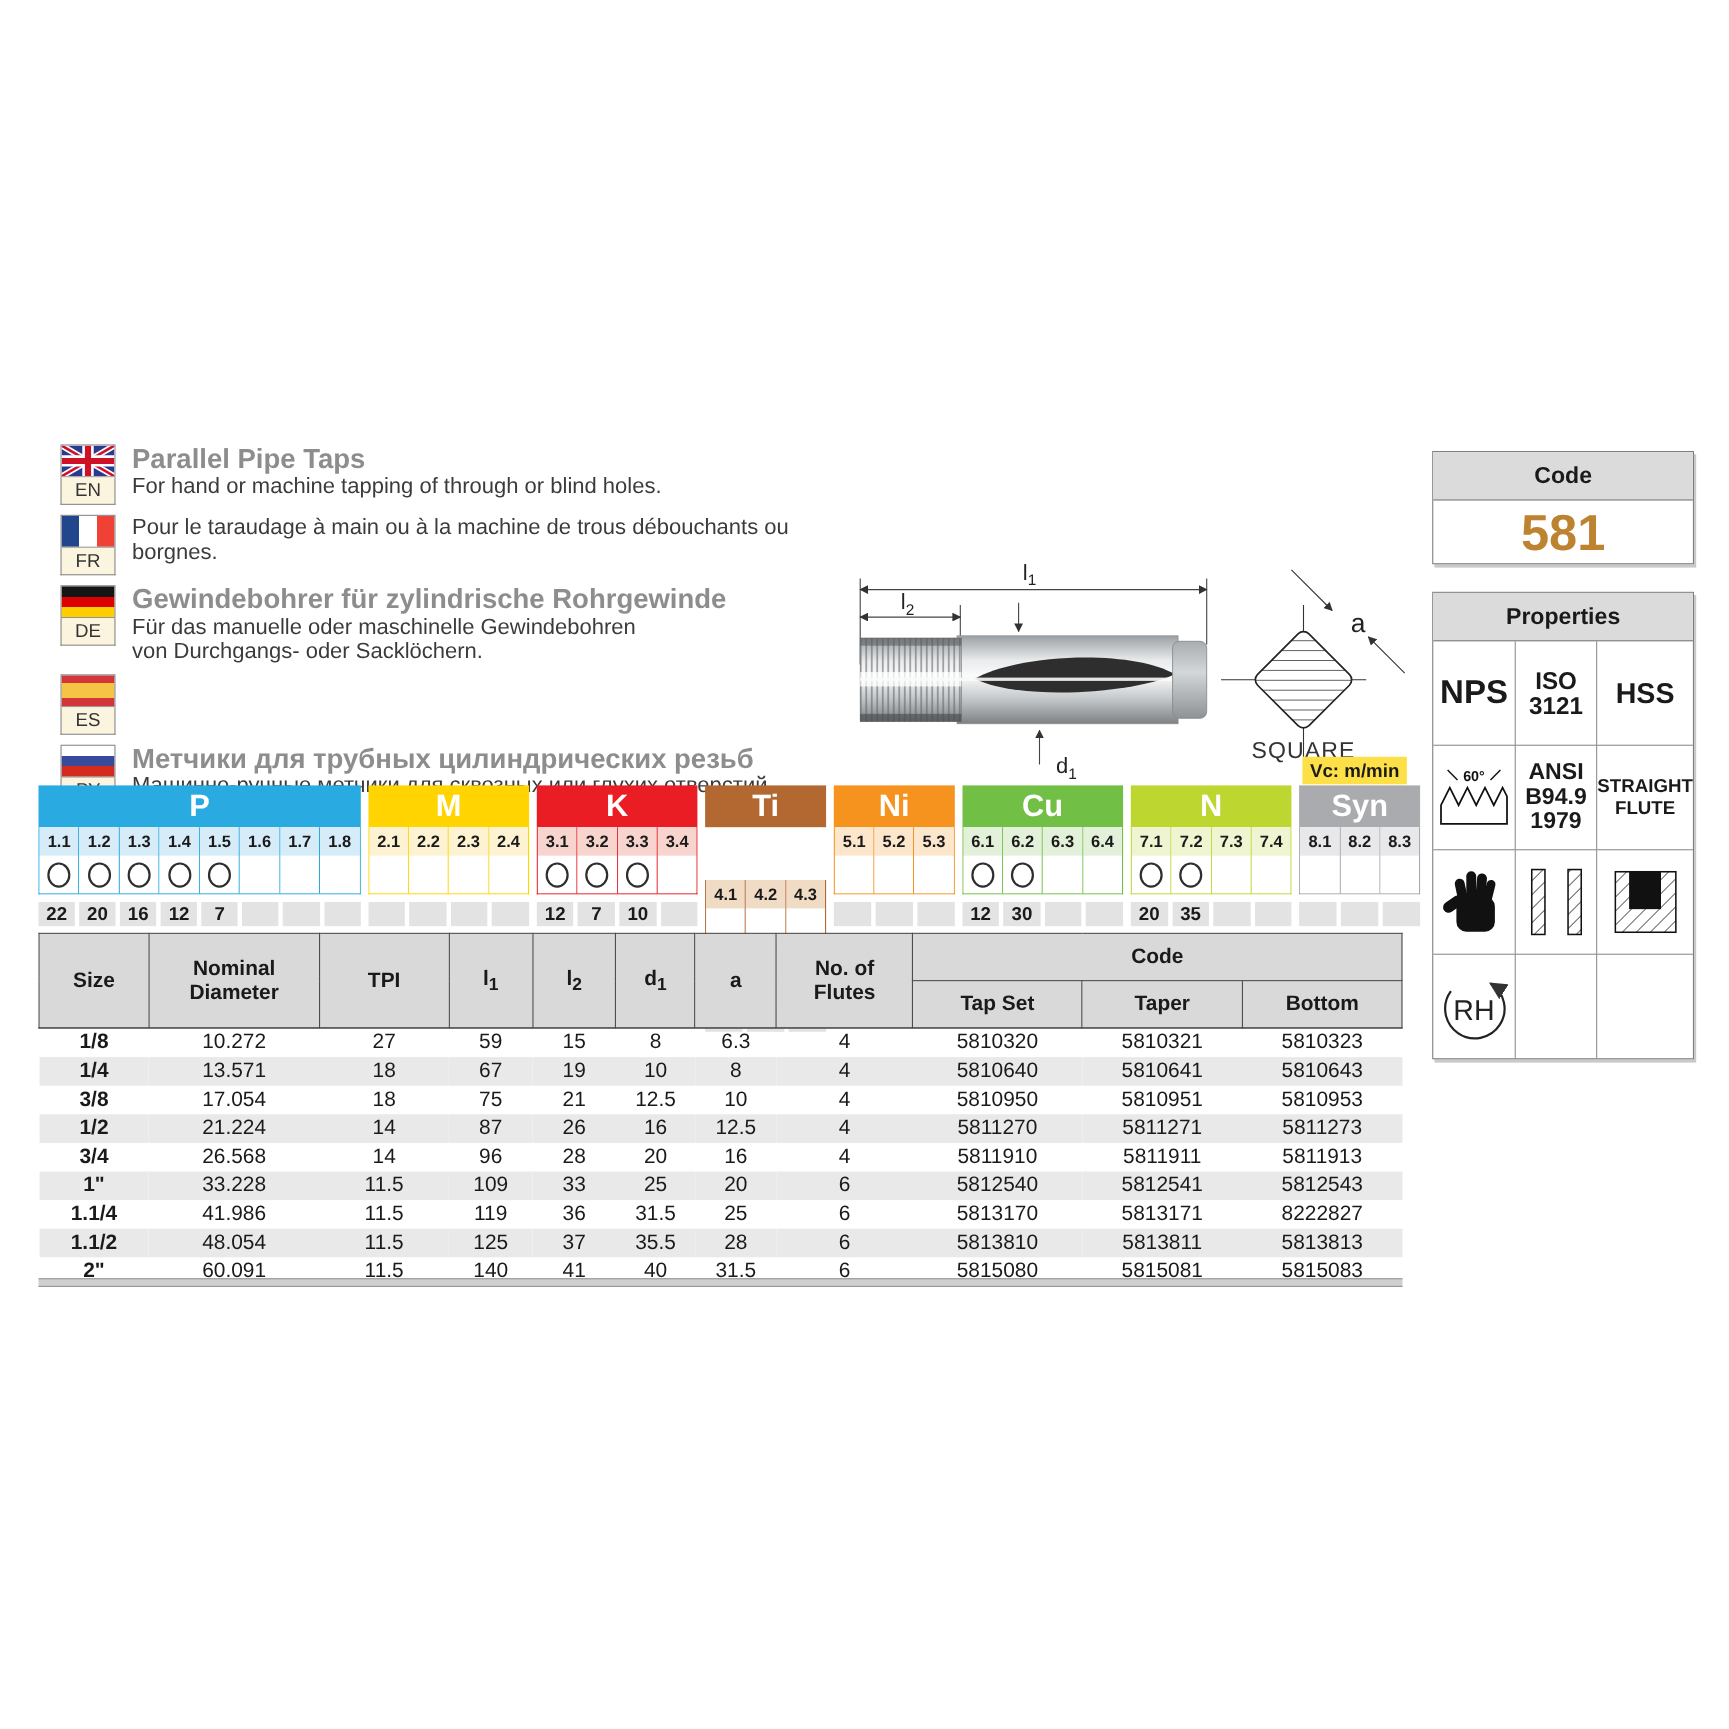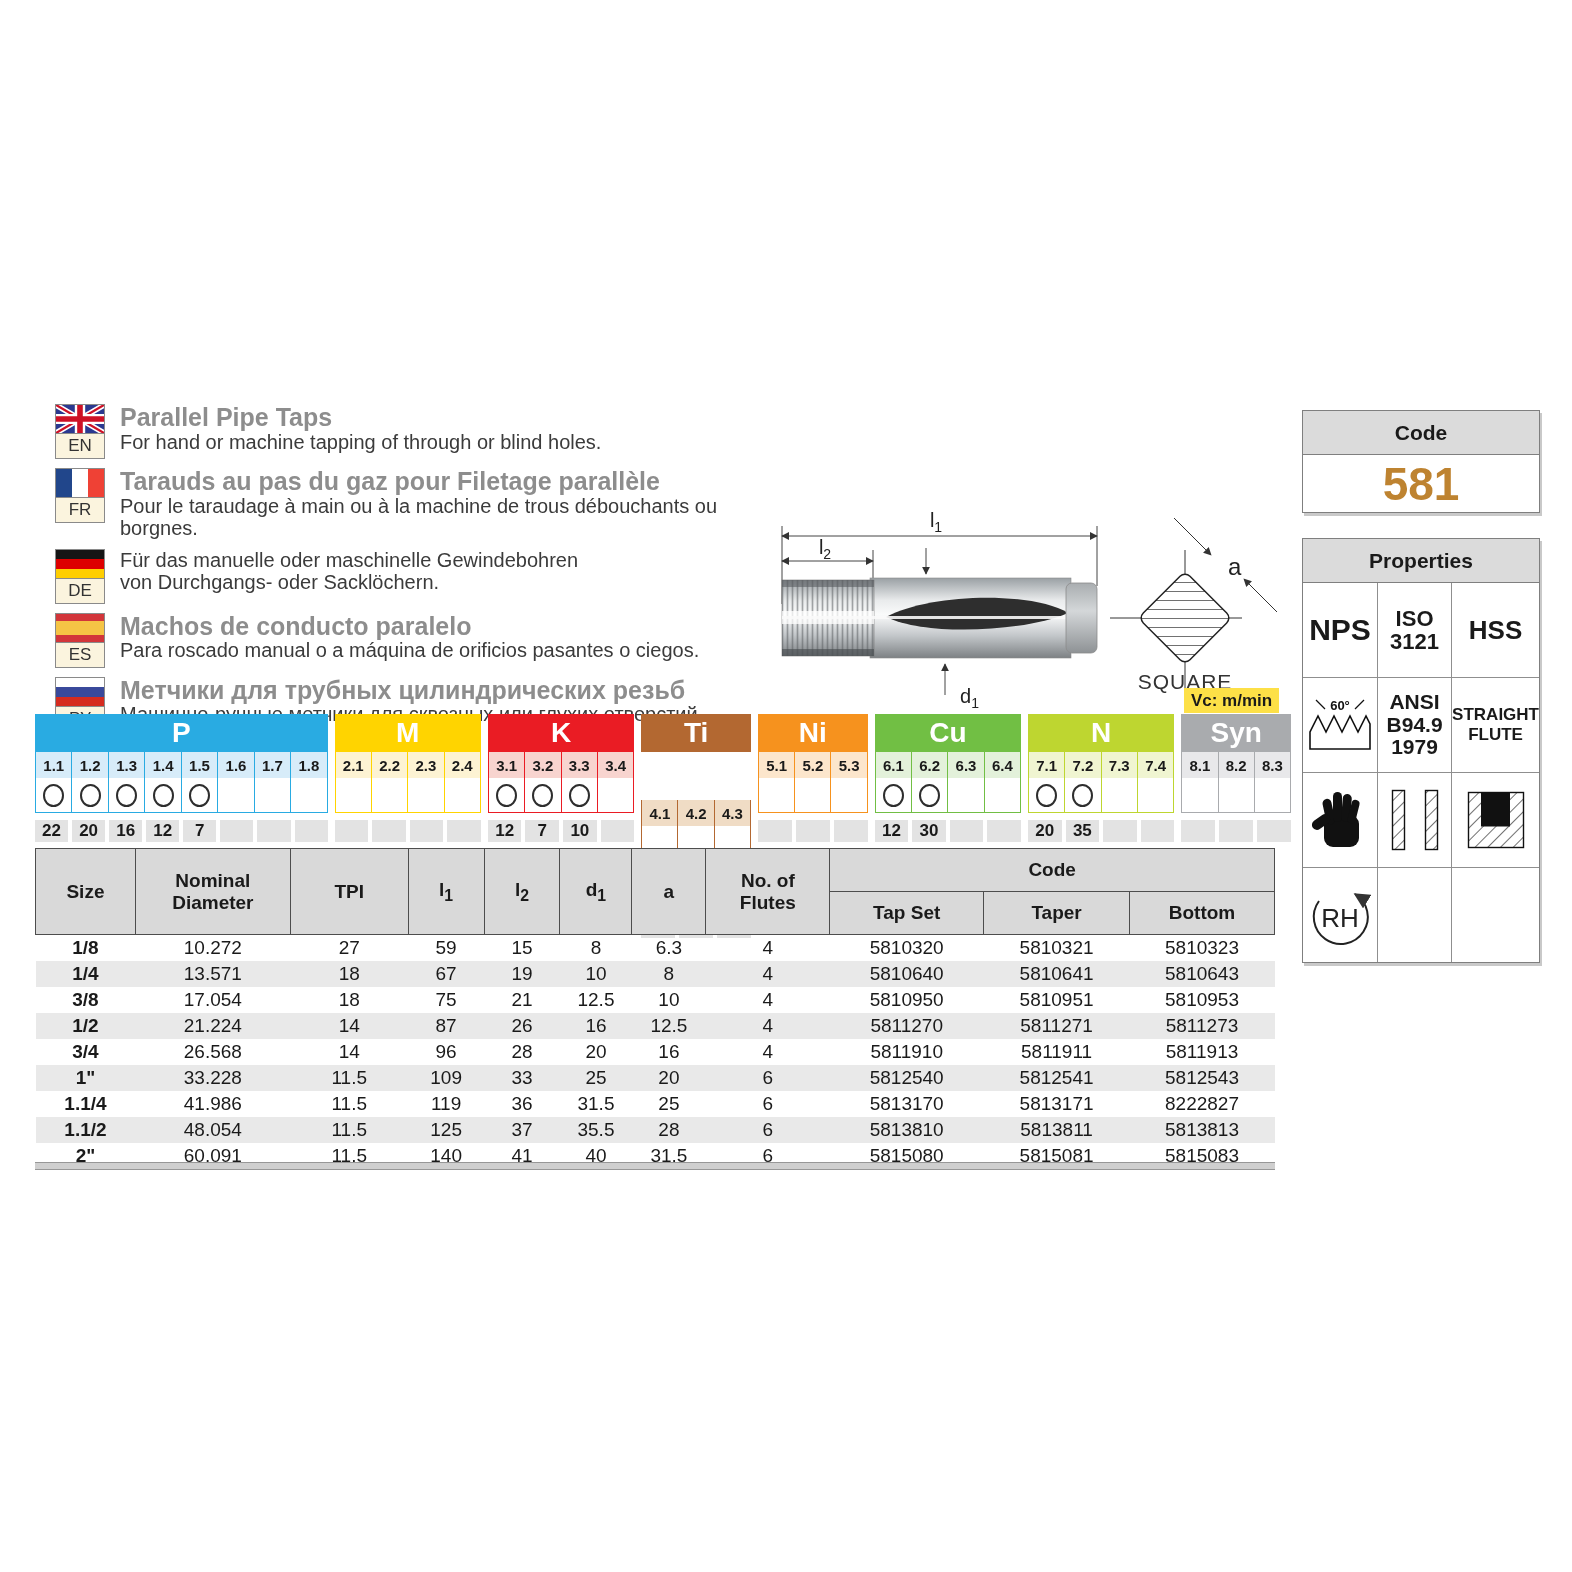--- a/index.html
+++ b/index.html
@@ -93,42 +93,38 @@
         <div class="lang-title">Parallel Pipe Taps</div>
         <div class="lang-line">For hand or machine tapping of through or blind holes.</div>
       </div>
     </div>
     <div class="lang-row">
       <div class="flag-col">
         <div class="flag flag-fr"></div>
         <div class="flag-label">FR</div>
       </div>
       <div>
-        <div class="lang-title">Tarauds au pas du gaz pour Filetage parallèle</div>
         <div class="lang-line">Pour le taraudage à main ou à la machine de trous débouchants ou borgnes.</div>
       </div>
     </div>
     <div class="lang-row">
       <div class="flag-col">
         <div class="flag flag-de"></div>
         <div class="flag-label">DE</div>
       </div>
       <div>
+        <div class="lang-title">Gewindebohrer für zylindrische Rohrgewinde</div>
         <div class="lang-line">Für das manuelle oder maschinelle Gewindebohren</div>
         <div class="lang-line">von Durchgangs- oder Sacklöchern.</div>
       </div>
     </div>
     <div class="lang-row">
       <div class="flag-col">
         <div class="flag flag-es"></div>
         <div class="flag-label">ES</div>
-      </div>
-      <div>
-        <div class="lang-title">Machos de conducto paralelo</div>
-        <div class="lang-line">Para roscado manual o a máquina de orificios pasantes o ciegos.</div>
       </div>
     </div>
     <div class="lang-row">
       <div class="flag-col">
         <div class="flag flag-ru"></div>
         <div class="flag-label">РУ</div>
       </div>
       <div>
         <div class="lang-title">Метчики для трубных цилиндрических резьб</div>
         <div class="lang-line">Машинно-ручные метчики для сквозных или глухих отверстий.</div>

